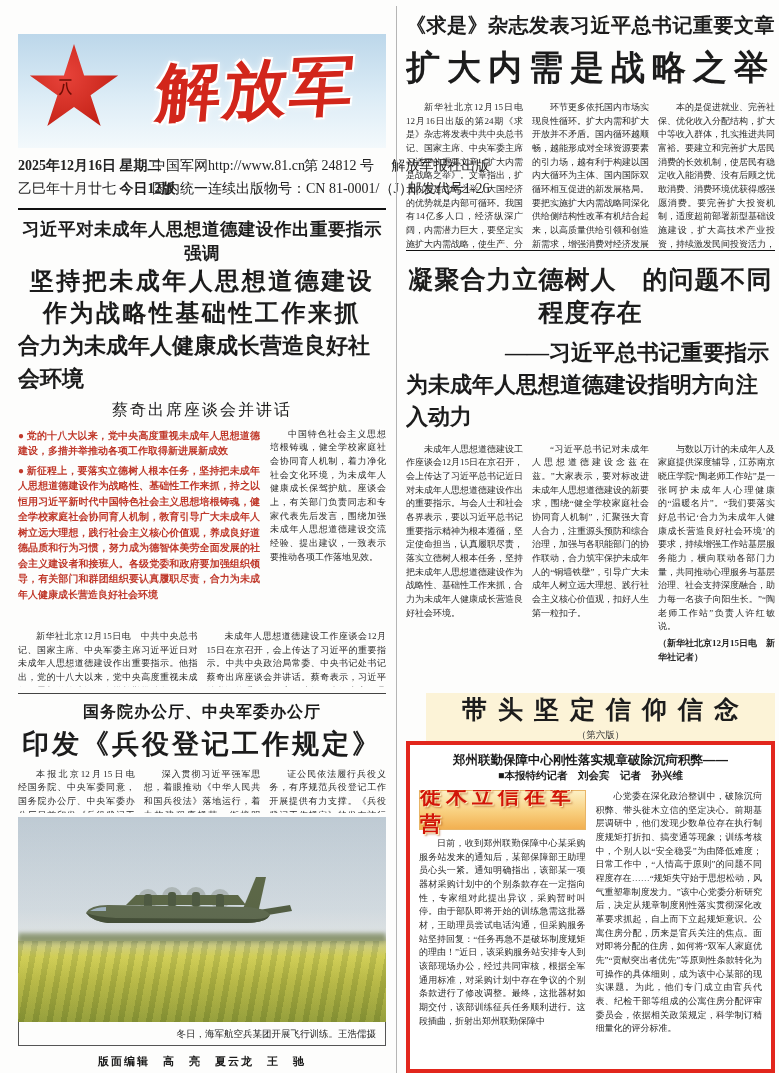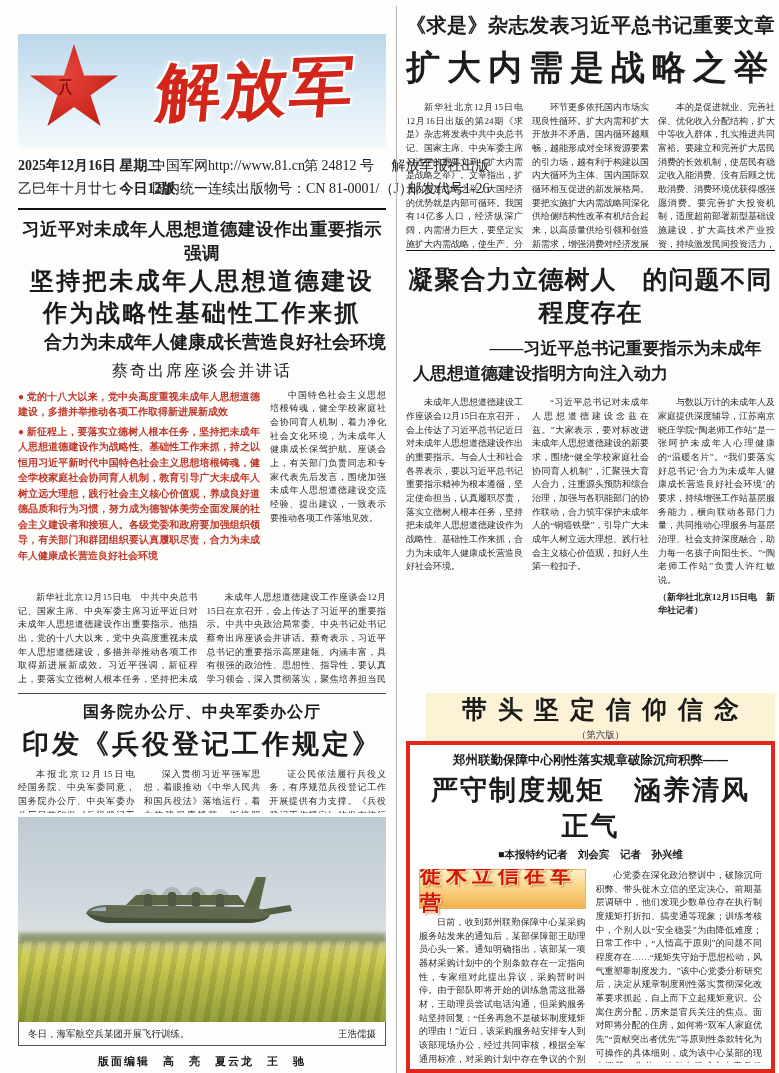--- a/index.html
+++ b/index.html
@@ -33,21 +33,21 @@
   
   .kicker-sm { font-family:"Liberation Sans", sans-serif; font-weight:bold; text-align:center; }
   .tinycols { display:flex; gap:9px; overflow:hidden; }
   .tinycol { flex:1; font-size:9px; line-height:1.52; text-align:justify; text-indent:2em; color:#2a2a2a; overflow:hidden; }
 
   
   .main-story { margin-top:8px; border-top:2.5px solid #111; padding-top:7px; height:486px; overflow:hidden; }
   .ms-kicker { font-size:17.5px; letter-spacing:.5px; }
   .ms-h1 { font-family:"Liberation Sans", sans-serif; font-weight:900; font-size:24px; letter-spacing:2.5px;
            text-align:center; line-height:1.32; }
-  .ms-h2 { font-family:"Liberation Sans", sans-serif; font-weight:900; font-size:18px; text-align:right; line-height:1.5; }
+  .ms-h2 { font-family:"Liberation Sans", sans-serif; font-weight:900; font-size:22px; text-align:left; line-height:1.5; }
   .ms-sub { font-size:16px; text-align:center; margin:5px 0 7px; letter-spacing:2px; }
   .bullets-row { display:flex; gap:10px; margin-bottom:24px; }
   .bullets { flex:0 0 242px; }
   .bullet-p { font-size:10px; line-height:1.55; color:#c0392b; text-align:justify; margin-bottom:4px; font-weight:bold; }
   .bullet-p::before { content:"● "; color:#c0392b; }
   .side-col { flex:1; font-size:9px; line-height:1.52; text-align:justify; text-indent:2em; color:#2a2a2a; overflow:hidden; }
   .ms-cols { height:170px; }
 
   
   .regulation { margin-top:6px; border-top:1px solid #444; padding-top:8px; height:122px; overflow:hidden; }
@@ -55,36 +55,36 @@
   .reg-h1 { font-family:"Liberation Sans", sans-serif; font-weight:900; font-size:27px; letter-spacing:3px;
             text-align:center; margin:3px 0 6px; }
   .reg-cols { height:62px; }
 
   
   .photo { position:relative; margin-top:4px; height:208px; overflow:hidden; background:linear-gradient(180deg,#b9c6d0 0%,#d4dde3 45%,#e3e8e9 58%,#cfd0a8 60%,#d6d455 68%,#b9bb44 80%,#8e9c3a 100%); }
   .treeline { position:absolute; left:0; right:0; top:116px; height:10px; background:#7d8a5e; filter:blur(2px); opacity:.8; }
   .field-tex { position:absolute; left:0; right:0; top:124px; bottom:0;
                background:repeating-linear-gradient(100deg, rgba(120,130,40,.25) 0 6px, rgba(220,215,90,.2) 6px 14px); }
   .plane { position:absolute; left:38px; top:44px; width:250px; height:96px; }
-  .caption-bar { border:1px solid #555; border-top:none; display:flex; justify-content:space-between;
+  .caption-bar { border:1px solid #555; border-top:none; display:flex; justify-content:flex-end;
                  padding:6px 9px 5px; font-size:9.5px; line-height:1.3; }
   .editors { text-align:center; font-size:11px; font-weight:bold; letter-spacing:2px; padding:8px 0 4px;
              font-family:"Liberation Sans", sans-serif; }
 
   
   .qiushi { padding-top:6px; height:244px; overflow:hidden; }
   .q-kicker { font-size:20px; letter-spacing:.5px; }
   .q-h1 { font-family:"Liberation Sans", sans-serif; font-weight:900; font-size:34px; letter-spacing:7px;
           text-align:center; margin:6px 0 10px; white-space:nowrap; }
   .q-cols { height:148px; }
 
   
   .unity { border-top:1.5px solid #111; padding-top:12px; height:436px; overflow:hidden; }
   .u-h1 { font-family:"Liberation Sans", sans-serif; font-weight:900; font-size:25px; letter-spacing:1px; text-align:center; }
-  .u-sub { font-size:17px; font-weight:bold; line-height:1.45; text-indent:4.5em; margin:8px 7px 10px; }
+  .u-sub { font-size:22px; font-weight:bold; line-height:1.45; text-indent:4.5em; margin:8px 0 10px; }
   .u-cols { height:318px; }
   .signoff { display:block; font-weight:bold; text-indent:0; margin-top:3px; }
 
   
   .faith-box { margin-top:7px; background:#fcf3d7; height:48px; display:flex; flex-direction:column;
                align-items:center; justify-content:center;margin-left:20px; }
   .faith-title { font-family:"Liberation Sans", sans-serif; font-weight:900; font-size:25px; letter-spacing:11px; text-indent:11px; }
   .faith-note { font-size:9.5px; margin-top:3px; color:#333; }
 
   
@@ -228,21 +228,20 @@
       </div>
     </div>
 
     <div class="faith-box">
       <div class="faith-title">带头坚定信仰信念</div>
       <div class="faith-note">（第六版）</div>
     </div>
 
     <div class="discipline">
       <div class="kicker-sm d-kicker">郑州联勤保障中心刚性落实规章破除沉疴积弊——</div>
-      <div class="d-h1">严守制度规矩　涵养清风正气</div>
       <div class="d-byline">■本报特约记者　刘会宾　记者　孙兴维</div>
       <div class="d-body">
         <div class="d-colL">
           <div class="banner">
             <span class="banner-text">徙木立信在军营</span>
           </div>
           <div class="d-colL-text">日前，收到郑州联勤保障中心某采购服务站发来的通知后，某部保障部王助理员心头一紧。通知明确指出，该部某一项器材采购计划中的个别条款存在一定指向性，专家组对此提出异议，采购暂时叫停。由于部队即将开始的训练急需这批器材，王助理员尝试电话沟通，但采购服务站坚持回复：“任务再急不是破坏制度规矩的理由！”近日，该采购服务站安排专人到该部现场办公，经过共同审核，根据全军通用标准，对采购计划中存在争议的个别条款进行了修改调整。最终，这批器材如期交付，该部训练征兵任务顺利进行。这段插曲，折射出郑州联勤保障中</div>
         </div>
         <div class="d-colR">心党委在深化政治整训中，破除沉疴积弊、带头徙木立信的坚定决心。前期基层调研中，他们发现少数单位存在执行制度规矩打折扣、搞变通等现象；训练考核中，个别人以“安全稳妥”为由降低难度；日常工作中，“人情高于原则”的问题不同程度存在……“规矩失守始于思想松动，风气重塑靠制度发力。”该中心党委分析研究后，决定从规章制度刚性落实贯彻深化改革要求抓起，自上而下立起规矩意识。公寓住房分配，历来是官兵关注的焦点。面对即将分配的住房，如何将“双军人家庭优先”“贡献突出者优先”等原则性条款转化为可操作的具体细则，成为该中心某部的现实课题。为此，他们专门成立由官兵代表、纪检干部等组成的公寓住房分配评审委员会，依据相关政策规定，科学制订精细量化的评分标准。</div>
       </div>

